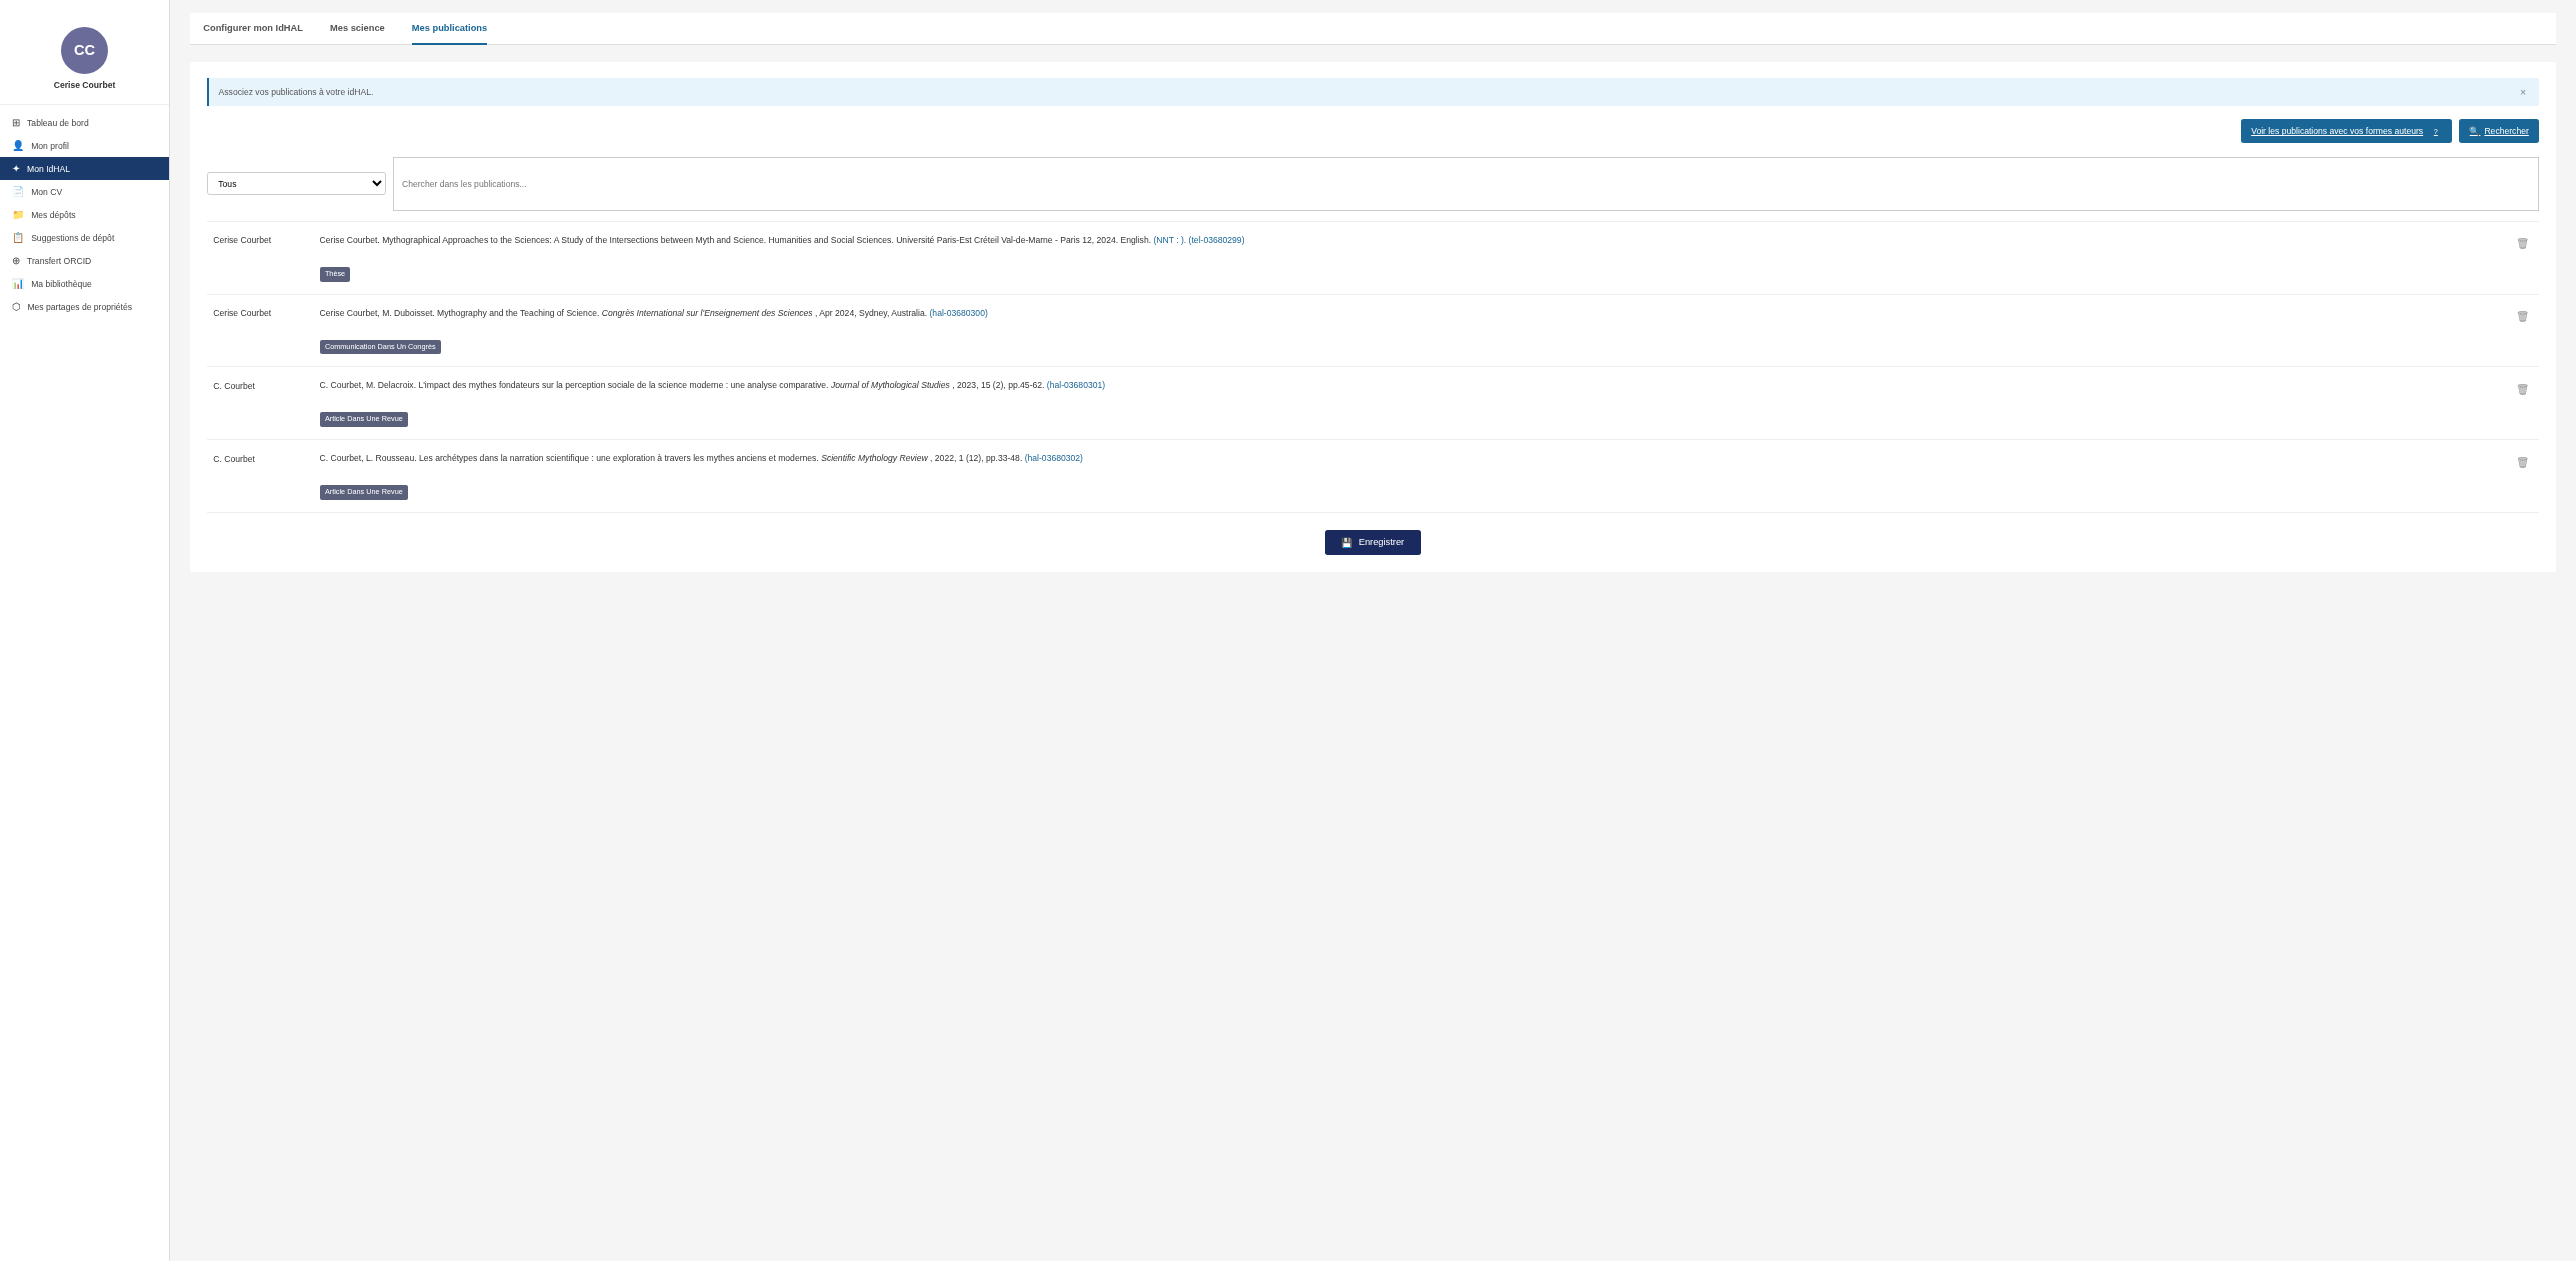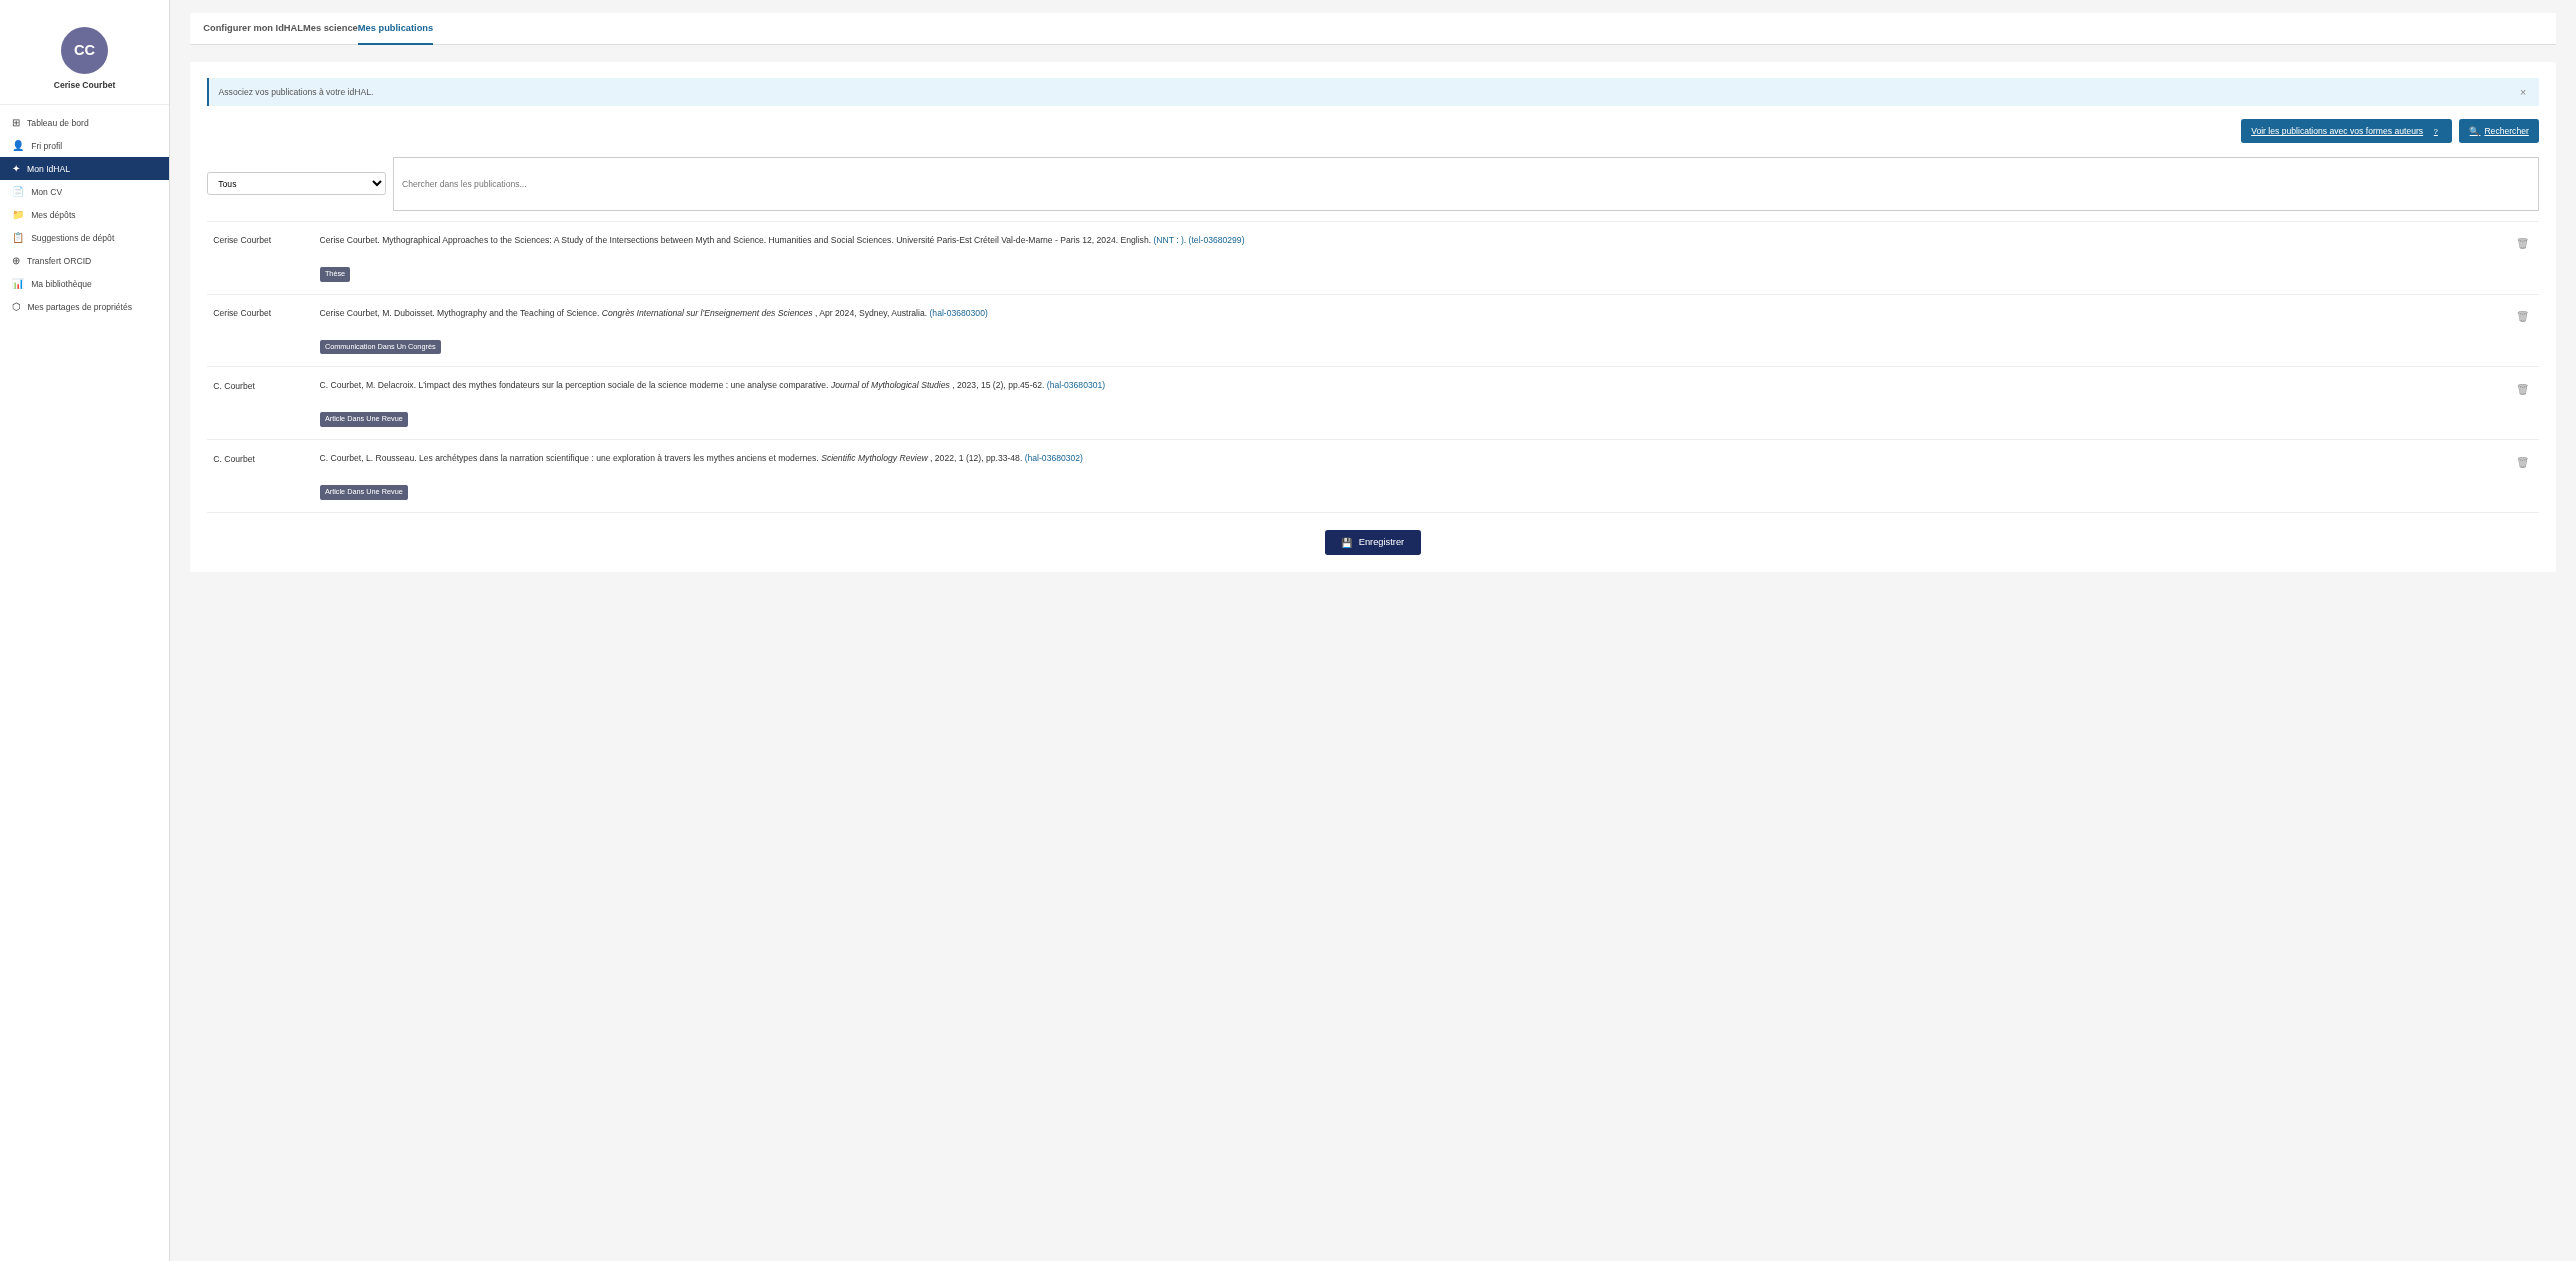--- a/index.html
+++ b/index.html
@@ -62,20 +62,21 @@
     
     .main-content {
       flex: 1;
       background: #f5f5f5;
       padding: 13.3px 20px;
     }
 
     
     .tabs {
       display: flex;
+      gap: 27px;
       border-bottom: 1.3px solid #ddd;
       margin-bottom: 16.6px;
       background: #fff;
       padding: 0 13.3px;
     }
     .tab {
       padding: 10px 0;
       cursor: pointer;
       font-size: 9.3px;
       font-weight: 600;
@@ -245,21 +246,21 @@
       </div>
       <span class="sidebar-username">Cerise Courbet</span>
     </div>
     <ul class="sidebar-nav">
       <li class="">
         <span class="nav-icon">⊞</span>
         <span>Tableau de bord</span>
       </li>
       <li class="">
         <span class="nav-icon">👤</span>
-        <span>Fri profil</span>
+        <span>Mon profil</span>
       </li>
       <li class="active">
         <span class="nav-icon">✦</span>
         <span>Mon IdHAL</span>
       </li>
       <li class="">
         <span class="nav-icon">📄</span>
         <span>Mon CV</span>
       </li>
       <li class="">

